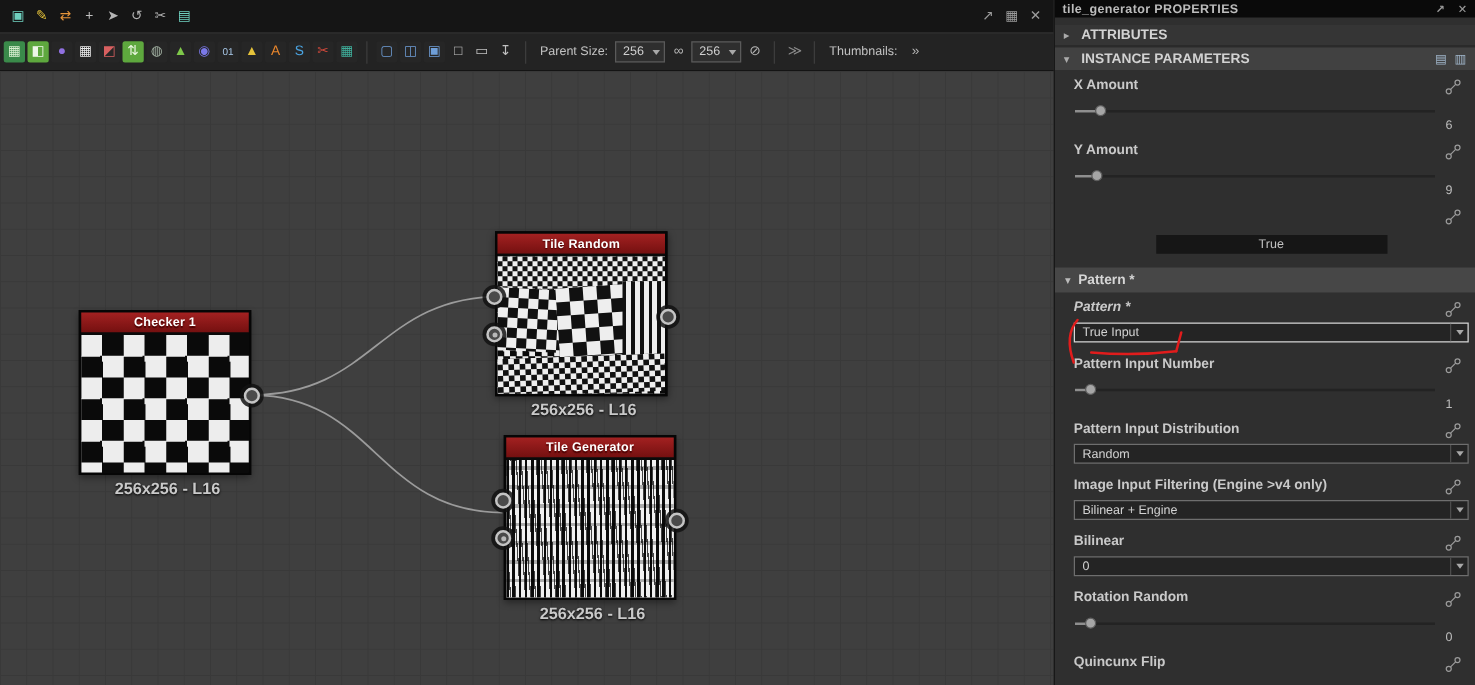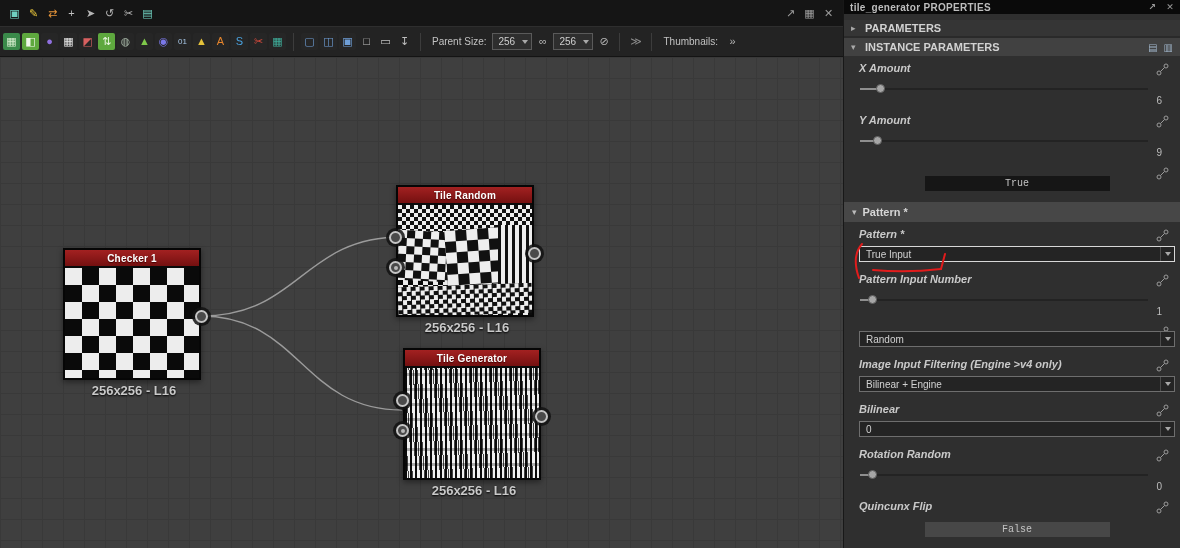--- a/index.html
+++ b/index.html
@@ -51,33 +51,33 @@
   .panel { position:absolute; left:843px; top:0; width:337px; height:548px; background:#2f2f2f; border-left:1px solid #181818; color:#c6c6c6; overflow:hidden; }
   .panel-title { height:14px; background:#0a0a0a; display:flex; align-items:center; padding:0 6px; font-size:10px; font-weight:bold; color:#bdbdbd; letter-spacing:.3px; }
   .pt-icons { margin-left:auto; display:flex; gap:10px; font-size:9px; color:#9a9a9a; }
   .sec { height:18px; display:flex; align-items:center; gap:6px; padding:0 7px; font-size:11px; font-weight:bold; color:#d2d2d2; }
   .sec .chev { font-size:9px; color:#aaa; width:8px; }
   .sec-attributes { background:#353535; margin-top:6px; border-bottom:2px solid #2a2a2a; }
   .sec-instance { background:#414141; }
   .sec-icons { margin-left:auto; display:flex; gap:6px; font-size:10px; color:#9fb4c8; }
   .panel-body { }
   .param { position:relative; padding:6px 5px 2px 15px; }
-  .param-label { font-size:11px; font-weight:bold; color:#c9c9c9; padding-right:30px;font-style:italic; }
+  .param-label { font-size:11px; font-weight:bold; color:#c9c9c9; padding-right:30px; }
   .param-label.italic { font-style:italic; }
   .fx-icon { position:absolute; right:11px; top:7px; width:13px; height:13px; }
   .fx-icon svg { display:block; }
   .slider-row { position:relative; margin:10px 27px 0 1px; height:9px; }
   .slider-track { position:absolute; left:0; right:0; top:4px; height:2px; background:#232323; }
   .slider-fill { position:absolute; left:0; top:0; height:2px; background:#8f8f8f; }
   .slider-handle { position:absolute; top:-4px; width:9px; height:9px; border-radius:50%; background:#a6a6a6; border:1px solid #5e5e5e; }
   .slider-value { margin:2px 13px 0 0; text-align:right; font-size:10px; color:#bdbdbd; }
   .dropdown { position:relative; margin:6px 0 3px 0; height:16px; background:#242424; border:1px solid #6e6e6e; display:flex; align-items:center; padding:0 18px 0 6px; font-size:10px; color:#d2d2d2; }
   .dropdown.focus { border-color:#d8d8d8; }
   .dropdown .dd-cell { position:absolute; right:0; top:0; bottom:0; width:14px; border-left:1px solid #4c4c4c; display:flex; align-items:center; justify-content:center; }
-  .toggle { margin:10px auto 3px; width:185px; height:15px; display:flex; align-items:center; justify-content:center; font-size:10px; color:#c2c2c2;font-family:Liberation Mono, monospace; }
+  .toggle { margin:22px auto 3px; width:185px; height:15px; display:flex; align-items:center; justify-content:center; font-size:10px; color:#c2c2c2; }
   .toggle.on { background:#161616; }
   .toggle.off { background:#474747; }
   .group-header { height:20px; margin-top:6px; background:#474747; display:flex; align-items:center; gap:6px; padding:0 8px; font-size:11px; font-weight:bold; color:#d6d6d6; }
   .group-header .chev { font-size:9px; color:#bbb; }
   .annotation { position:absolute; left:2px; top:12px; width:140px; height:54px; z-index:5; pointer-events:none; }
   .annotation path { stroke:#e11c1c; stroke-width:2; fill:none; stroke-linecap:round; }
 </style>
 </head>
 <body>
 
@@ -200,21 +200,21 @@
     <div class="panel-title">
       <span>tile_generator PROPERTIES</span>
       <span class="pt-icons">
         <span>↗</span>
         <span>✕</span>
       </span>
     </div>
 
     <div class="sec sec-attributes">
       <span class="chev">▸</span>
-      <span>PARAMETERS</span>
+      <span>ATTRIBUTES</span>
     </div>
 
     <div class="sec sec-instance">
       <span class="chev">▾</span>
       <span>INSTANCE PARAMETERS</span>
       <span class="sec-icons">
         <span>▤</span>
         <span>▥</span>
       </span>
     </div>
@@ -307,20 +307,21 @@
         <div class="slider-row">
           <div class="slider-track">
             <div class="slider-fill" style="width: 4%;"></div>
             <div class="slider-handle" style="left: calc(4% - 4px);"></div>
           </div>
         </div>
         <div class="slider-value">1</div>
       </div>
 
       <div class="param">
+        <div class="param-label">Pattern Input Distribution</div>
         <span class="fx-icon">
           <svg width="13" height="13" viewBox="0 0 13 13">
               <circle cx="3" cy="10" r="2" fill="none" stroke="#9a9a9a"></circle>
               <circle cx="10" cy="3" r="2" fill="none" stroke="#9a9a9a"></circle>
               <path d="M4.5 8.5 L8.5 4.5" stroke="#9a9a9a"></path>
             </svg>
         </span>
         <div class="dropdown">
           <span>Random</span>
           <span class="dd-cell">

